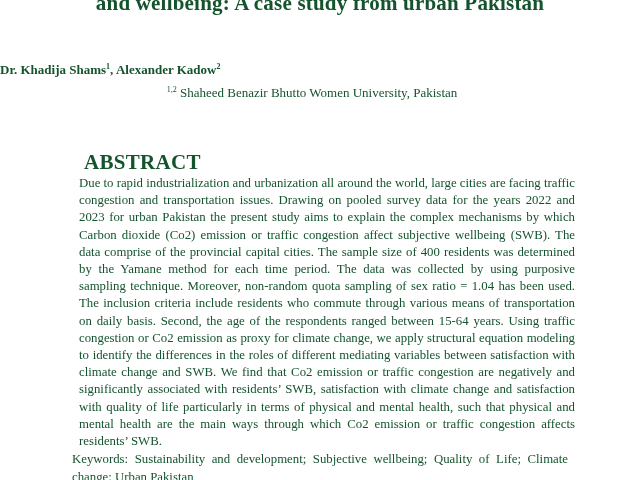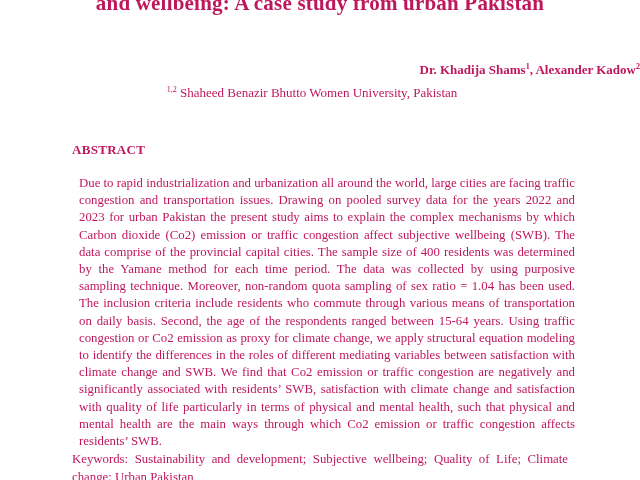--- a/index.html
+++ b/index.html
@@ -6,42 +6,42 @@
     margin: 0;
     padding: 0;
     background: #fff;
   }
   .page {
     position: relative;
     width: 640px;
     height: 480px;
     overflow: hidden;
     background: #ffffff;
-    color: #be185d;
+    color: #14532d;
     font-family: "Liberation Serif", "DejaVu Serif", serif;
   }
   .title {
     position: absolute;
     top: -10px;
     left: 0;
     right: 0;
     margin: 0;
     text-align: center;
     font-size: 21px;
     line-height: 26px;
     font-weight: bold;
     letter-spacing: 0.2px;
     white-space: nowrap;
   }
   .authors {
     position: absolute;
     top: 62px;
     left: 0;
     right: 0;
-    text-align: right;
+    text-align: left;
     font-size: 13px;
     line-height: 16px;
     font-weight: bold;
   }
   .affiliation {
     position: absolute;
     top: 84px;
     left: 0;
     right: 16px;
     text-align: center;
@@ -51,22 +51,22 @@
   }
   sup {
     font-size: 0.62em;
     line-height: 0;
     vertical-align: super;
   }
   .abstract-heading {
     position: absolute;
     top: 141px;
     left: 72px;
-    margin: 0;
-    font-size: 13px;
+    margin: 12px;
+    font-size: 21px;
     line-height: 18px;
     font-weight: bold;
     letter-spacing: 0.3px;
   }
   .abstract-body {
     position: absolute;
     top: 168px;
     left: 72px;
     width: 496px;
     height: 281px;

